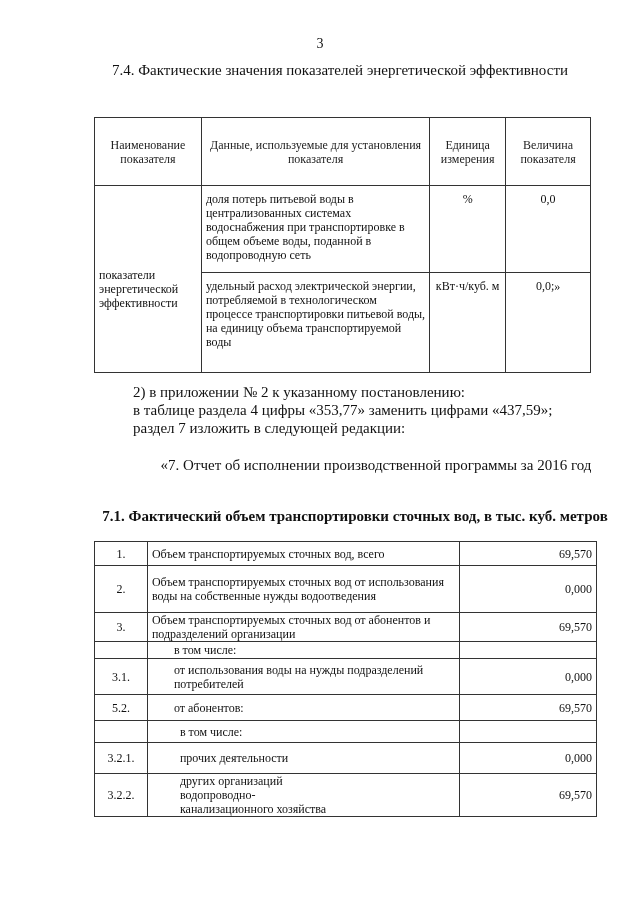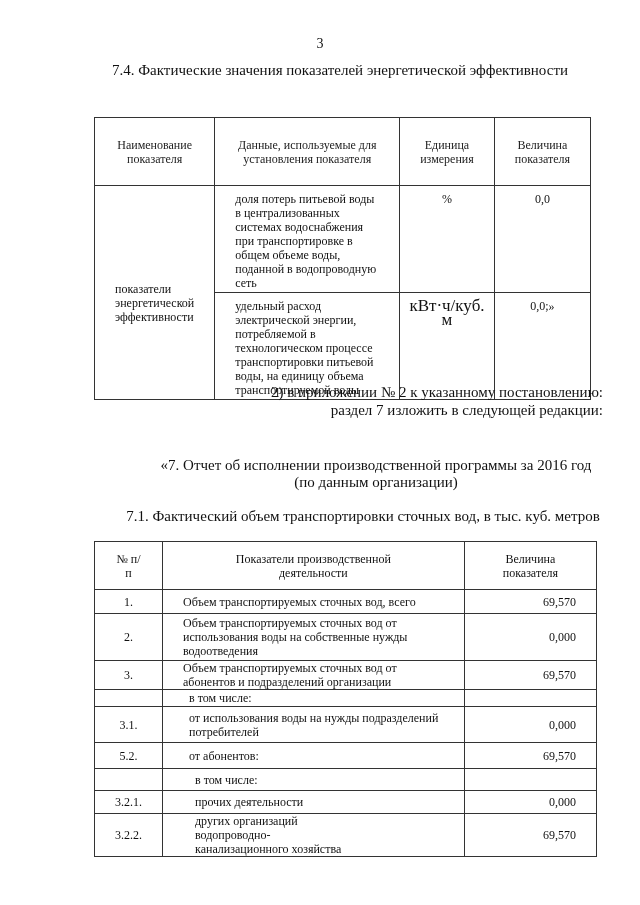--- a/index.html
+++ b/index.html
@@ -1,32 +1,32 @@
 <!DOCTYPE html>
 <html><head>
 <meta charset="utf-8">
 <style>
   html, body { margin: 0; padding: 0; background: #ffffff; }
   body { width: 640px; height: 905px; position: relative; overflow: hidden;
          font-family: "Liberation Serif", "DejaVu Serif", serif; color: #111; }
-  .abs { position: absolute; text-align: right; }
+  .abs { position: absolute; }
   .page-num { top: 36px; left: 0; width: 640px; text-align: center; font-size: 14px; }
   .heading { font-size: 15px; line-height: 17px; text-align: center; }
   .h74 { top: 49px; left: 80px; width: 520px; margin-top: 13px; }
   table { border-collapse: collapse; position: absolute; }
-  td { border: 1px solid #333; font-size: 12px; line-height: 14px; padding: 0 20px; vertical-align: middle; }
+  td { border: 1px solid #333; font-size: 12px; line-height: 14px; padding: 0 4px; vertical-align: middle; }
   .t1 { top: 117px; left: 94px; width: 497px; }
   .t1 td.hdr { text-align: center; color: #222; }
   .t1 td.c-center { text-align: center; vertical-align: top; padding-top: 6px; }
   .t1 td.desc { vertical-align: top; padding-top: 6px; padding-bottom: 2px; margin-top: 18px; }
   .t1 td.name { vertical-align: middle; padding-top: 20px; }
   .para { left: 133px; width: 470px; font-size: 15px; line-height: 18px; }
   .p2 { top: 383px; }
   .h7 { top: 457px; left: 136px; width: 480px; }
-  .h71 { top: 508px; left: 108px; width: 510px; }
+  .h71 { top: 508px; left: 100px; width: 510px; font-weight: bold; }
   .t2 { top: 541px; left: 94px; width: 503px; }
   .t2 td.num { text-align: center; }
   .t2 td.val { text-align: right; }
   .t2 td.hdr { text-align: center; }
   .indent1 { padding-left: 26px; }
   .indent2 { padding-left: 32px; }
 </style>
 </head>
 <body>
 
@@ -51,50 +51,45 @@
     <td class="hdr">Величина показателя</td>
   </tr>
   <tr style="height:87px">
     <td class="name" rowspan="2">показатели энергетической эффективности</td>
     <td class="desc">доля потерь питьевой воды в централизованных системах водоснабжения при транспортировке в общем объеме воды, поданной в водопроводную сеть</td>
     <td class="c-center">%</td>
     <td class="c-center">0,0</td>
   </tr>
   <tr style="height:100px">
     <td class="desc">удельный расход электрической энергии, потребляемой в технологическом процессе транспортировки питьевой воды, на единицу объема транспортируемой воды</td>
-    <td class="c-center" style="font-size:17px;padding:6px 2px 0">кВт·ч/куб. м</td>
+    <td class="c-center" style="font-size:12px;padding:6px 2px 0">кВт·ч/куб. м</td>
     <td class="c-center">0,0;»</td>
   </tr>
 </tbody>
   </table>
 
 <div class="abs para p2">
   <div>2) в приложении № 2 к указанному постановлению:</div>
+  <div>в таблице раздела 4 цифры «353,77» заменить цифрами «437,59»;</div>
   <div>раздел 7 изложить в следующей редакции:</div>
 </div>
 
 <div class="abs heading h7">
   <div>«7. Отчет об исполнении производственной программы за 2016 год</div>
-  <div>(по данным организации)</div>
 </div>
 
 <div class="abs heading h71">7.1. Фактический объем транспортировки сточных вод, в тыс. куб. метров</div>
 
 <table class="t2">
   <colgroup>
       <col style="width:53px">
       <col style="width:312px">
       <col style="width:138px">
     </colgroup>
   <tbody>
-      <tr style="height:48px">
-    <td class="hdr">№ п/п</td>
-    <td class="hdr" style="padding:0 60px">Показатели производственной деятельности</td>
-    <td class="hdr">Величина показателя</td>
-  </tr>
   <tr style="height:24px">
     <td class="num">1.</td>
     <td>Объем транспортируемых сточных вод, всего</td>
     <td class="val">69,570</td>
   </tr>
   <tr style="height:47px">
     <td class="num">2.</td>
     <td>Объем транспортируемых сточных вод от использования воды на собственные нужды водоотведения</td>
     <td class="val">0,000</td>
   </tr>
@@ -116,21 +111,21 @@
   <tr style="height:26px">
     <td class="num">5.2.</td>
     <td class="indent1">от абонентов:</td>
     <td class="val">69,570</td>
   </tr>
   <tr style="height:22px">
     <td class="num"></td>
     <td class="indent2">в том числе:</td>
     <td class="val"></td>
   </tr>
-  <tr style="height:23px">
+  <tr style="height:31px">
     <td class="num">3.2.1.</td>
     <td class="indent2">прочих деятельности</td>
     <td class="val">0,000</td>
   </tr>
   <tr style="height:37px">
     <td class="num">3.2.2.</td>
     <td class="indent2" style="padding-right:110px">других организаций водопроводно-канализационного хозяйства</td>
     <td class="val">69,570</td>
   </tr>
 </tbody>

